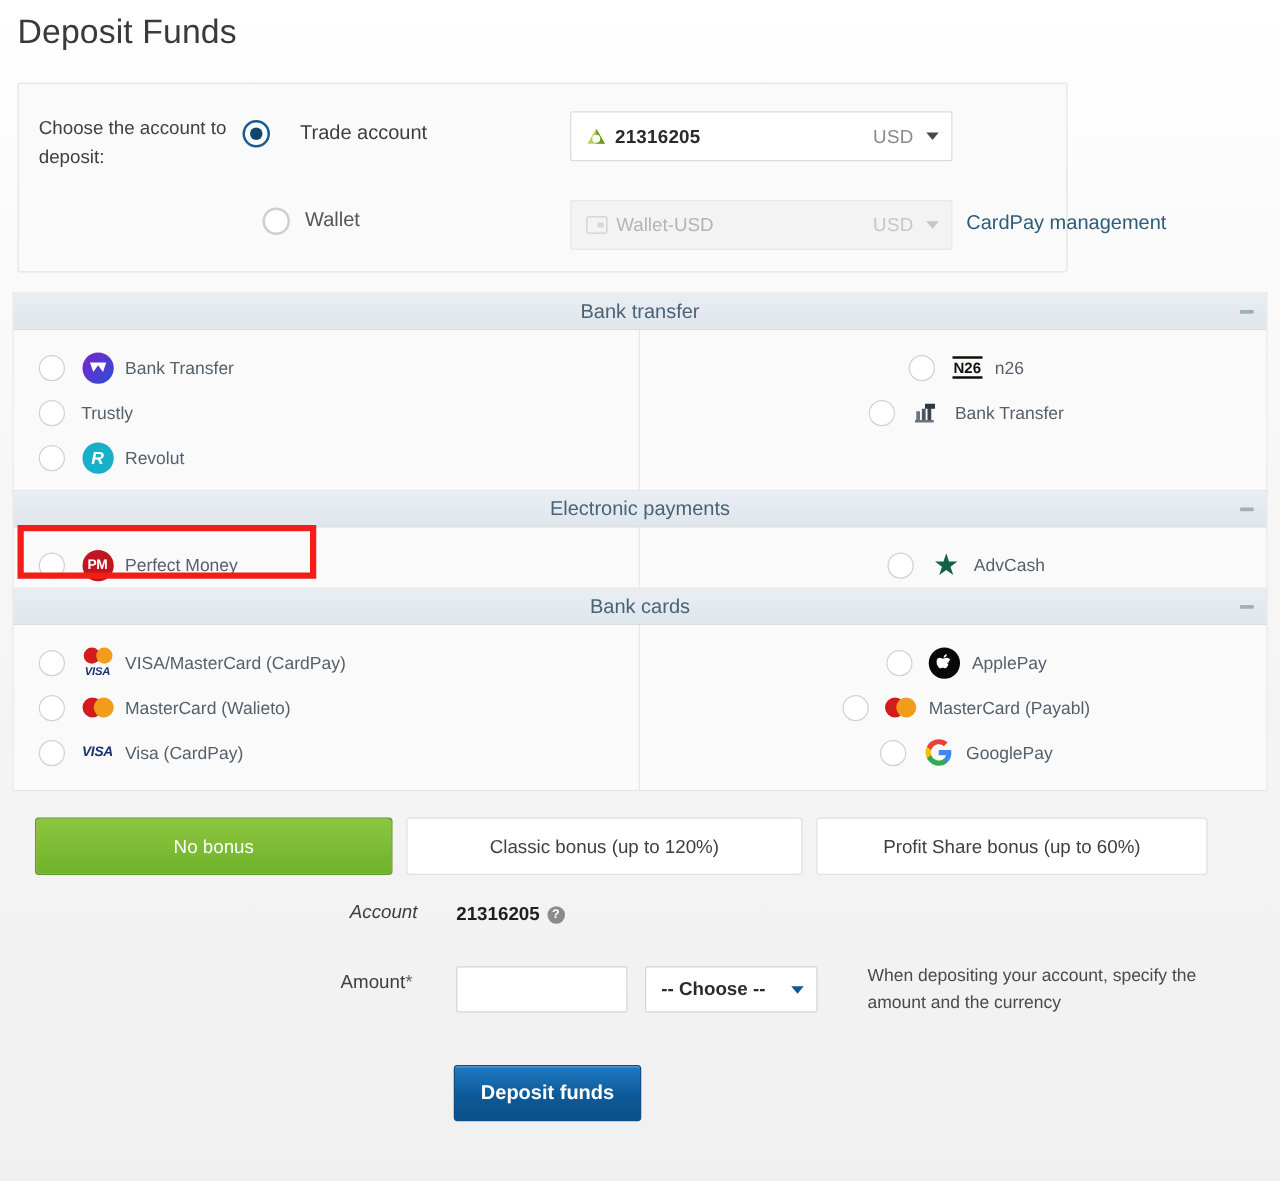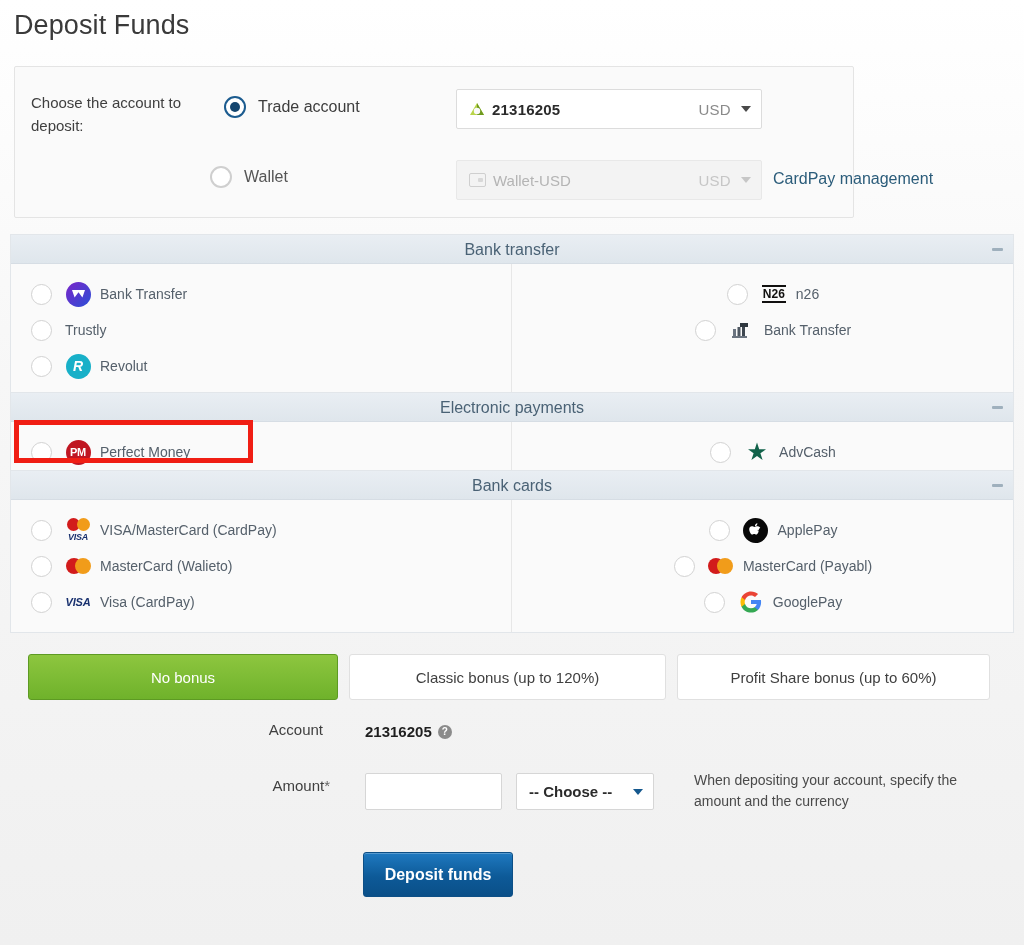--- a/index.html
+++ b/index.html
@@ -65,21 +65,21 @@
     left: 4px; top: 4px;
     width: 10px; height: 10px;
     border-radius: 50%;
     background: #14456e;
   }
   .radio.small {
     width: 21px; height: 21px;
     border: 1.5px solid #d2d2d2;
   }
 
-  .opt-trade { left: 224px; top: 96px; }
+  .opt-trade { left: 194px; top: 96px; gap: 12px; }
   .opt-wallet { left: 210px; top: 166px; }
   .opt-label {
     margin-left: 12px;
     font-size: 16px;
     color: #3d3d3d;
   }
   .opt-label.dim { color: #555; }
 
   
   .acct-select {
@@ -261,38 +261,38 @@
   .bonus-btn {
     height: 46px;
     border-radius: 3px;
     display: flex; align-items: center; justify-content: center;
     font-size: 15px;
     cursor: pointer;
     border: 1px solid #e0e0e0;
     background: #fff;
     color: #3f3f3f;
   }
-  .bonus-btn.b1 { width: 310px; }
+  .bonus-btn.b1 { width: 286px; }
   .bonus-btn.b2 { width: 317px; }
   .bonus-btn.b3 { width: 313px; }
   .bonus-btn.active {
     background: linear-gradient(180deg,#8dc63f 0%,#6fb22b 100%);
     border: 1px solid #5d9a23;
     color: #fff;
   }
 
   
   .form-label {
     position: absolute;
     font-size: 15px;
     color: #3f3f3f;
     text-align: right;
     width: 180px;
   }
-  .lbl-account { left: 143px; top: 721px; }
+  .lbl-account { left: 154px; top: 721px; font-style: italic; }
   .lbl-amount { left: 150px; top: 777px; }
   .req { color: #666; }
 
   .acct-value {
     position: absolute;
     left: 365px; top: 723px;
     font-size: 15px;
     font-weight: bold;
     color: #1f1f1f;
     display: flex; align-items: center;

